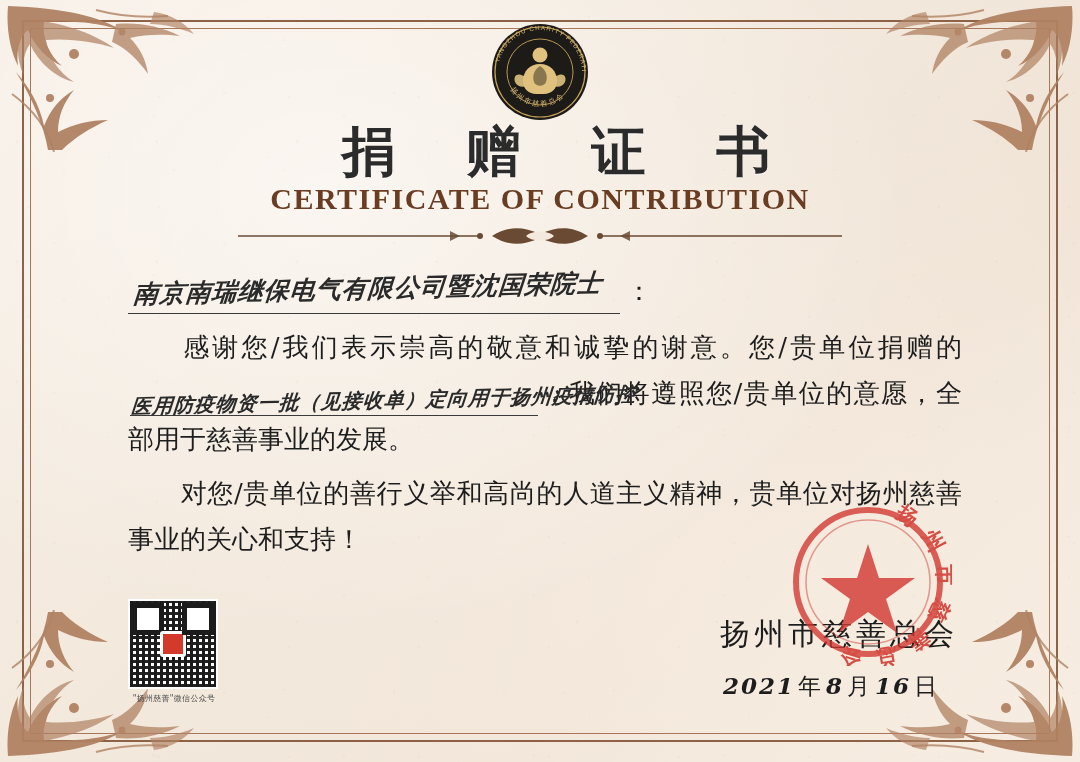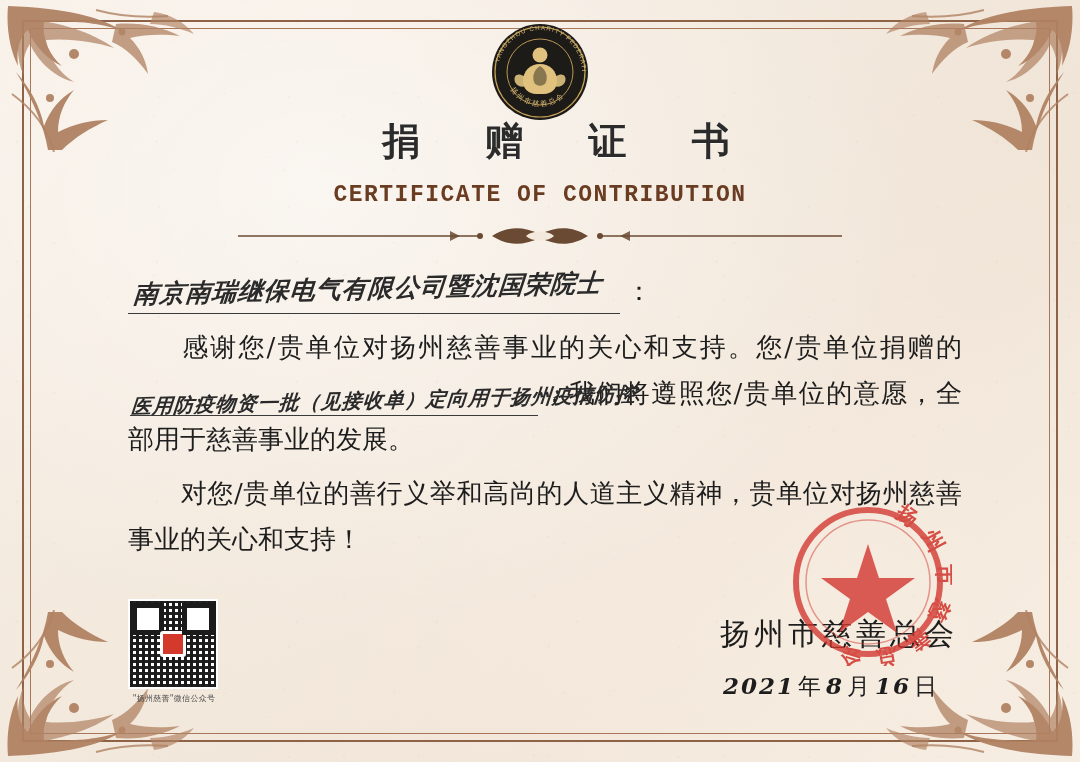--- a/index.html
+++ b/index.html
@@ -77,35 +77,35 @@
     height: 108px;
   }
   #emblem svg { display: block; }
 
   #title-zh {
     position: absolute;
     top: 116px;
     left: 0; right: 0;
     text-align: center;
     font-family: "DejaVu Serif", serif;
-    font-size: 38px;
+    font-size: 54px;
     font-weight: bold;
     letter-spacing: 26px;
     text-indent: 26px;
     color: #2b2b2b;
     text-shadow: 0 1px 0 rgba(255,255,255,0.6);
     margin-left: 32px;
   }
   #title-en {
     position: absolute;
     top: 182px;
     left: 0; right: 0;
     text-align: center;
-    font-family: Liberation Mono, monospace;
-    font-size: 23px;
+    font-family: Liberation Serif, serif;
+    font-size: 30px;
     font-weight: bold;
     letter-spacing: 1.5px;
     color: #6a3d22;
   }
 
   #divider {
     position: absolute;
     top: 218px;
     left: 50%;
     transform: translateX(-50%);
@@ -397,21 +397,21 @@
   </div>
 
   <div id="body-text">
 
     <div class="salutation-row">
       <span id="salutation-line" class="blank-underline"></span><span id="colon">：</span>
       <span class="handwriting" id="hand-org">南京南瑞继保电气有限公司暨沈国荣院士</span>
     </div>
 
     <div class="para">
-      <span class="indent"></span><span>感谢您/贵单位对扬州慈善事业的关心和支持。您/贵单位捐赠的</span><span class="inline-blank"><span class="handwriting" id="hand-purpose">医用防疫物资一批（见接收单）定向用于扬州疫情防控</span></span><span>，我们将遵照您/贵单位的意愿，全部用于慈善事业的发展。</span>
+      <span class="indent"></span><span>感谢您/我们表示崇高的敬意和诚挚的谢意。您/贵单位捐赠的</span><span class="inline-blank"><span class="handwriting" id="hand-purpose">医用防疫物资一批（见接收单）定向用于扬州疫情防控</span></span><span>，我们将遵照您/贵单位的意愿，全部用于慈善事业的发展。</span>
     </div>
 
     <div class="para-gap"></div>
 
     <div class="para">
       <span class="indent"></span><span>对您/贵单位的善行义举和高尚的人道主义精神，贵单位对扬州慈善事业的关心和支持！</span>
     </div>
 
   </div>
 

